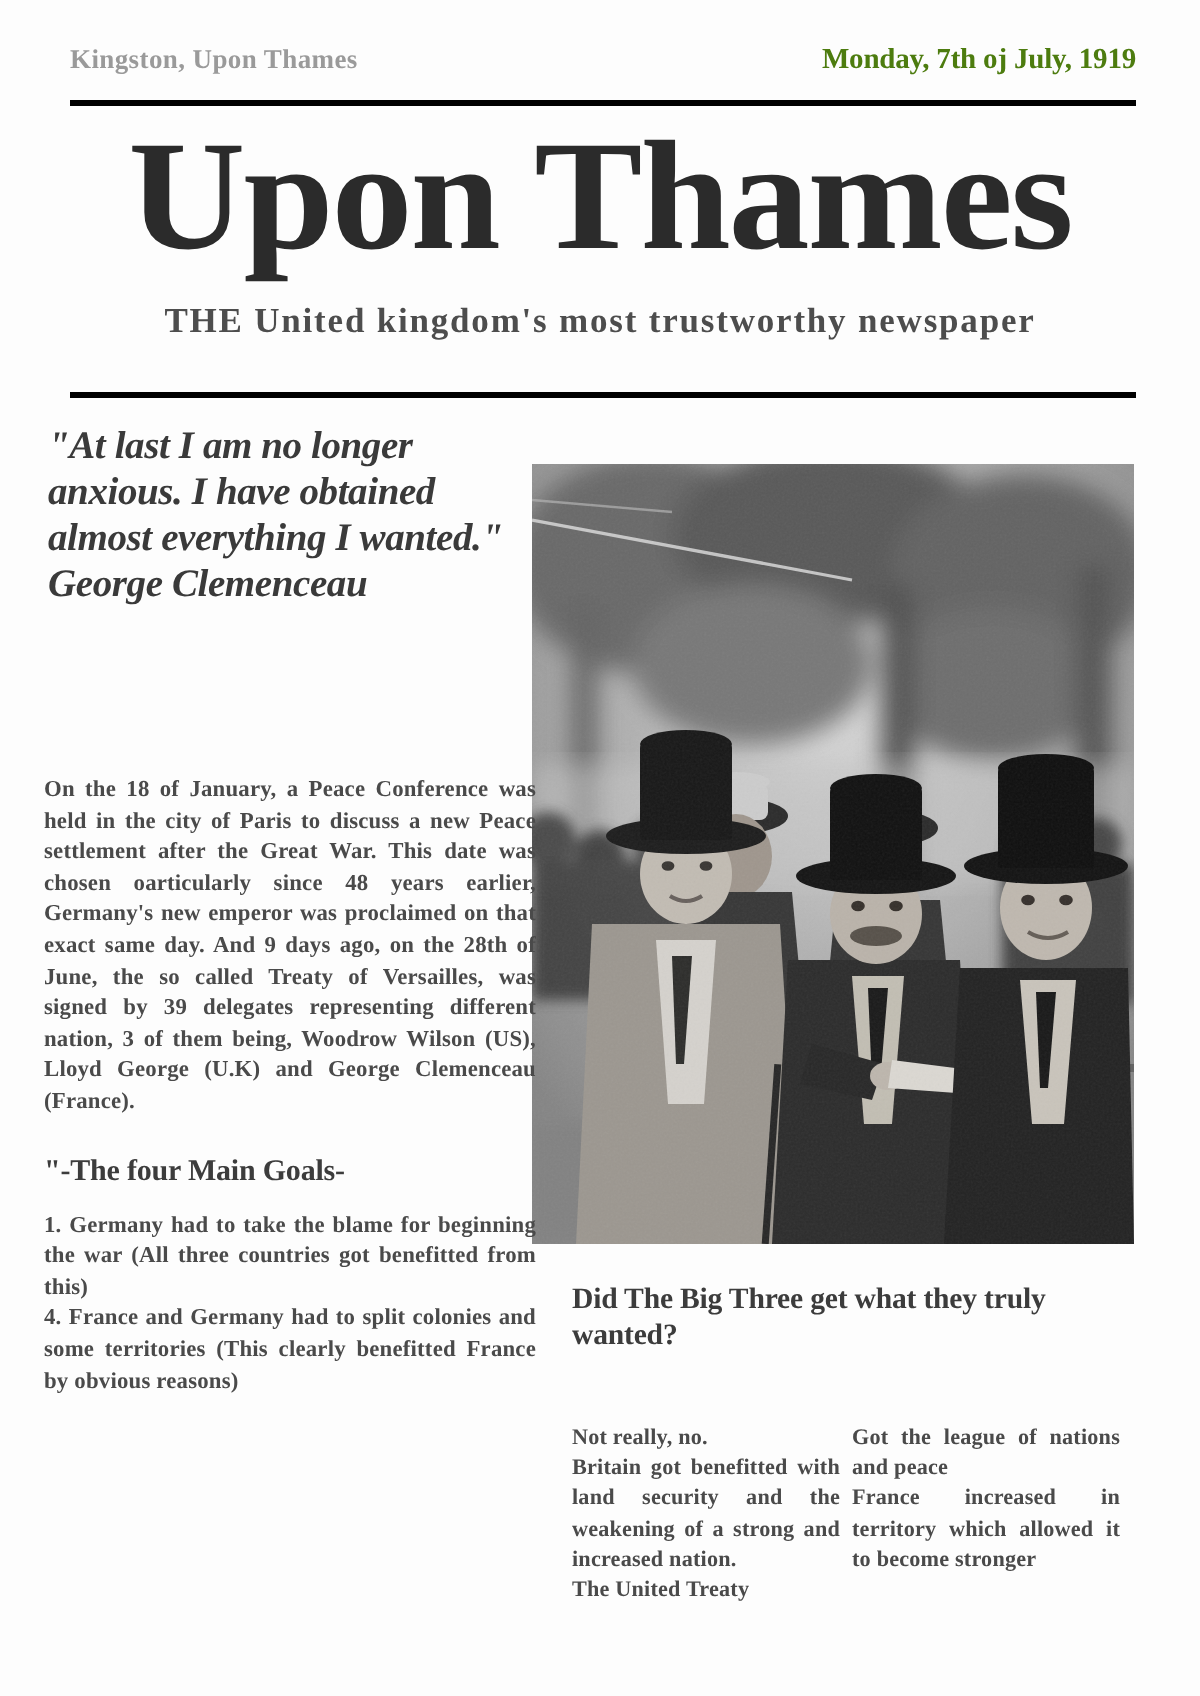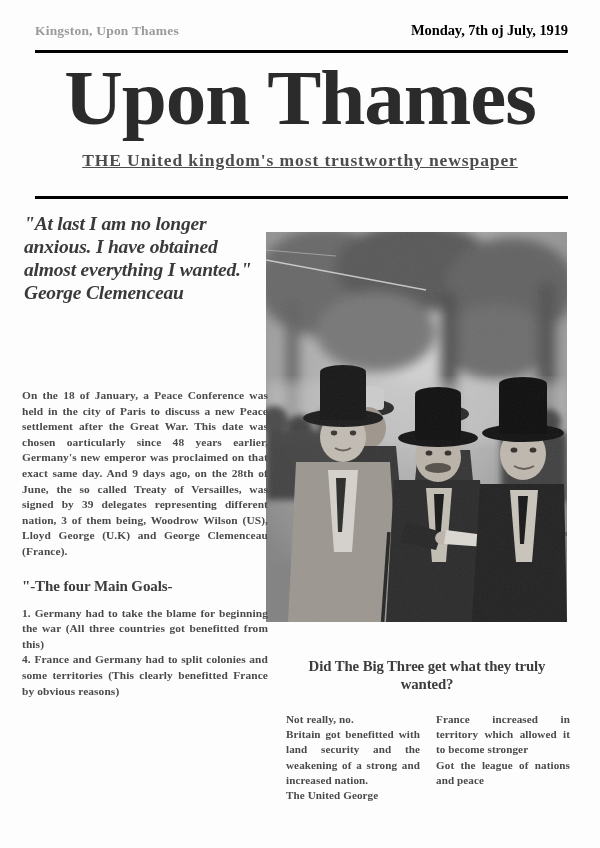--- a/index.html
+++ b/index.html
@@ -44,21 +44,21 @@
     font-size: 13.5px;
     letter-spacing: 0.2px;
     color: #9a9a9a;
     white-space: nowrap;
   }
   .issue-date {
     font-family: "Liberation Serif", "DejaVu Serif", serif;
     font-weight: bold;
     font-size: 14.5px;
     letter-spacing: -0.1px;
-    color: #000000;
+    color: #4d7c0f;
     white-space: nowrap;
   }
   .rule-top {
     position: absolute;
     left: 35px; top: 50px;
     width: 533px;
     height: 3px;
     background: #000000;
   }
   .rule-bottom {
@@ -85,21 +85,20 @@
   .tagline {
     position: absolute;
     left: 0; top: 150px;
     width: 600px;
     text-align: center;
     font-family: "Liberation Serif", "DejaVu Serif", serif;
     font-weight: bold;
     font-size: 17.5px;
     letter-spacing: 0.9px;
     color: #4d4d4d;
-    text-decoration: underline;
   }
 
   
   .pullquote {
     position: absolute;
     left: 24px; top: 212px;
     width: 248px;
     font-family: "Liberation Serif", "DejaVu Serif", serif;
     font-weight: bold;
     font-style: italic;
@@ -153,38 +152,37 @@
     font-size: 11.4px;
     line-height: 15.6px;
     color: #4a4a4a;
     text-align: justify;
     letter-spacing: 0.1px;
   }
 
   
   .bigthree {
     position: absolute;
-    left: 286px; top: 657px;
+    left: 286px; top: 641px;
     width: 282px;
-    text-align: center;
   }
   .bigthree-heading {
     font-family: "Liberation Serif", "DejaVu Serif", serif;
     font-weight: bold;
     font-size: 14.8px;
     line-height: 18px;
     color: #3c3c3c;
     letter-spacing: -0.1px;
   }
   .answer-cols {
     position: absolute;
     left: 286px; top: 712px;
     width: 290px;
     display: flex;
-    gap: 16px;
+    gap: 6px;
   }
   .answer-col {
     width: 134px;
     font-family: "Liberation Serif", "DejaVu Serif", serif;
     font-weight: bold;
     font-size: 11.1px;
     line-height: 15.2px;
     color: #4a4a4a;
     text-align: justify;
     letter-spacing: 0.1px;
@@ -358,21 +356,21 @@
   </div>
 
   <div class="bigthree">
     <div class="bigthree-heading">Did The Big Three get what they truly wanted?</div>
   </div>
 
   <div class="answer-cols">
     <div class="answer-col">
       <p class="flush">Not really, no.</p>
       <p>Britain got benefitted with land security and the weakening of a strong and increased nation.</p>
-      <p class="flush">The United George</p>
+      <p class="flush">The United Treaty</p>
     </div>
     <div class="answer-col">
+      <p>Got the league of nations and peace</p>
       <p>France increased in territory which allowed it to become stronger</p>
-      <p>Got the league of nations and peace</p>
     </div>
   </div>
 
 </div>
 
 </body></html>

